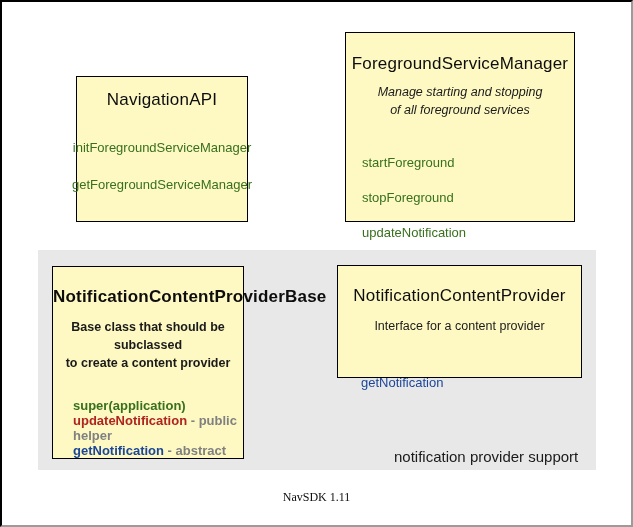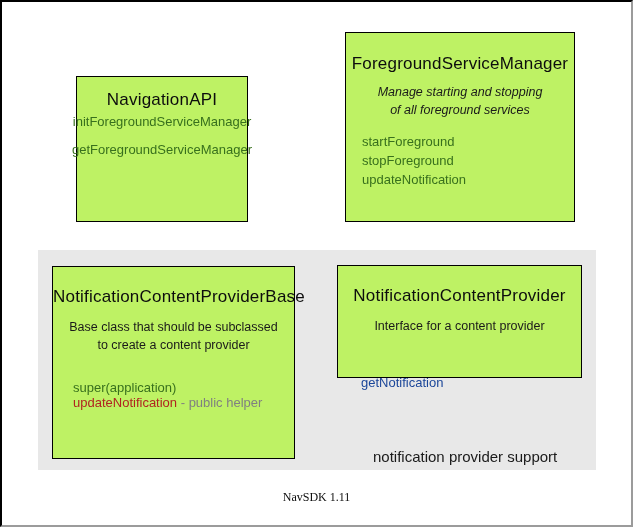--- a/index.html
+++ b/index.html
@@ -18,27 +18,27 @@
     overflow: hidden;
   }
   .panel {
     position: absolute;
     left: 36px; top: 248px;
     width: 558px; height: 220px;
     background: var(--panel-gray, #e8e8e8);
   }
   .class-box {
     position: absolute;
-    background: #bef264;
+    background: #fef9c3;
     border: 1.5px solid #000000;
     box-sizing: border-box;
   }
   .box-nav  { left: 74px;  top: 74px;  width: 172px; height: 146px; text-align: center; }
   .box-fsm  { left: 343px; top: 30px;  width: 230px; height: 190px; }
-  .box-ncpb { left: 50px;  top: 264px; width: 243px; height: 193px; }
+  .box-ncpb { left: 50px;  top: 264px; width: 192px; height: 193px; font-weight: bold; }
   .box-ncp  { left: 335px; top: 263px; width: 245px; height: 113px; }
 
   .box-title {
     font-size: 17px;
     line-height: 20px;
     color: #0d0d0d;
     text-align: center;
     letter-spacing: 0.2px;
   }
   .box-nav  .box-title { margin-top: 13px; }
@@ -54,33 +54,33 @@
     margin-top: 11px;
   }
   .box-fsm .box-desc { margin-top: 9px; font-style: italic; }
 
   .methods {
     display: flex;
     flex-direction: column;
     font-size: 13px;
     line-height: 15px;
   }
-  .box-nav .methods  { margin-top: 4px; gap: 13px; align-items: center; }
-  .box-fsm .methods  { margin-top: 15px; gap: 4px; padding-left: 16px; align-items: flex-start; justify-content: center; }
+  .box-nav .methods  { margin-top: 30px; gap: 22px; align-items: center; }
+  .box-fsm .methods  { margin-top: 36px; gap: 20px; padding-left: 16px; align-items: flex-start; justify-content: center; }
   .box-ncpb .methods { margin-top: 26px; padding-left: 20px; align-items: flex-start; }
   .box-ncp .methods  { margin-top: 40px; gap: 12px; padding-left: 23px; align-items: flex-start; }
 
   .m-green { color: var(--method-green, #38701d); }
   .m-red   { color: var(--method-red, #b02420); }
   .m-blue  { color: var(--method-blue, #1b4699); }
   .m-annot { color: var(--annotation-gray, #808080); }
 
   .panel-label {
     position: absolute;
-    left: 371px; top: 446px;
+    left: 392px; top: 446px;
     font-size: 15px;
     color: #1a1a1a;
   }
   .footer-label {
     position: absolute;
     left: 0; top: 488px;
     width: 629px;
     text-align: center;
     font-size: 12px;
     color: #0d0d0d;
@@ -115,20 +115,21 @@
 
 <div class="class-box box-ncpb">
   <div class="box-title">NotificationContentProviderBase</div>
   <div class="box-desc">
     <div>Base class that should be subclassed</div>
     <div>to create a content provider</div>
   </div>
   <div class="methods">
     <div><span class="m-green">super(application)</span><span class="m-annot"></span></div>
     <div><span class="m-red">updateNotification</span><span class="m-annot"> - public helper</span></div>
+    <div><span class="m-blue">getNotification</span><span class="m-annot"> - abstract</span></div>
   </div>
 </div>
 
 <div class="class-box box-ncp">
   <div class="box-title">NotificationContentProvider</div>
   <div class="box-desc">
     <div>Interface for a content provider</div>
   </div>
   <div class="methods">
     <span class="m-blue">getNotification</span>

